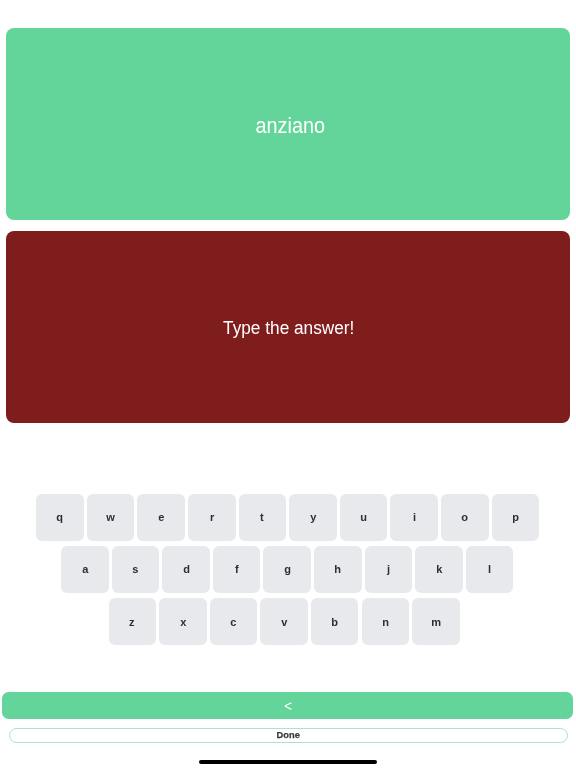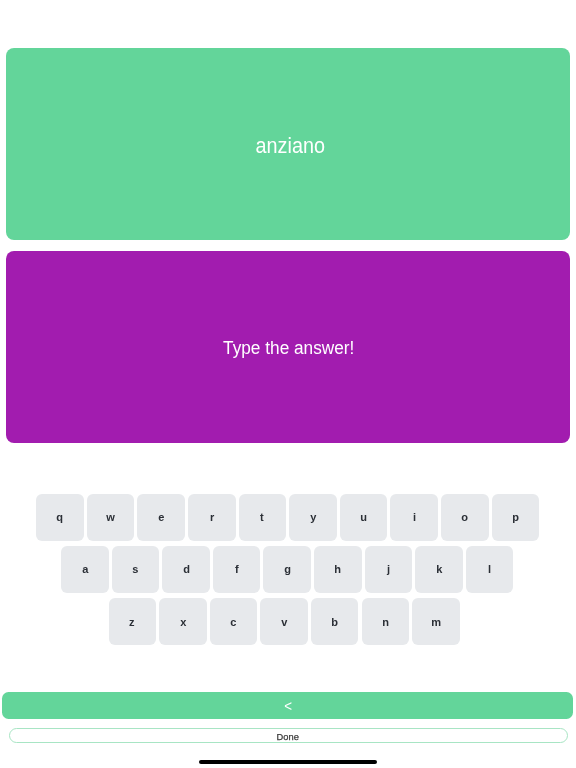--- a/index.html
+++ b/index.html
@@ -17,24 +17,23 @@
     
     filter: opacity(99.99%);
   }
 
   
   .card {
     position: absolute;
     display: flex; align-items: center; justify-content: center;
     border-radius: 8px;
     overflow: hidden;
-    margin-top: 20px;
   }
   .card-question { left: 6px;  top: 28px;  width: 564px; height: 192px; background: #63d59a; }
-  .card-answer   { left: 6px;  top: 231px; width: 564px; height: 192px; background: #a21caf; justify-content: center; }
+  .card-answer   { left: 6px;  top: 231px; width: 564px; height: 192px; background: #7f1d1d; justify-content: center; }
 
   .card-text {
     color: #ffffff; font-weight: 400;
     display: inline-block; white-space: nowrap;
     transform-origin: center center;
   }
   .card-question .card-text {
     font-size: 22px;
     transform: translateX(2.7px) scaleX(0.90) translateY(1.8px);
   }
@@ -79,23 +78,23 @@
   
   .action-btn[data-name="back-button"] > span {
     font-size: 14px;
     transform: scaleX(0.95) translateY(-0.2px);
   }
 
   
   .done-btn {
     position: absolute; left: 8.6px; top: 727.8px; width: 559.2px; height: 15px;
     background: #ffffff; border: 1.2px solid #a8e5c4; border-radius: 14.1px;
-    color: #3a3a3a; font-family: inherit; font-size: 9.8px; font-weight: 400;
+    color: #3a3a3a; font-family: inherit; font-size: 9.8px; font-weight: 700;
     -webkit-text-stroke: 0.25px #3a3a3a;
-    display: flex; align-items: flex-end; justify-content: center;
+    display: flex; align-items: flex-start; justify-content: center;
     padding: 0; cursor: pointer;
   }
   .done-btn > span { display: inline-block; transform: scaleX(0.95); }
 
   
   .home-indicator {
     position: absolute; left: 199.4px; top: 759.8px; width: 177.4px; height: 3.9px;
     background: #000000; border-radius: 2px;
   }
 </style>

